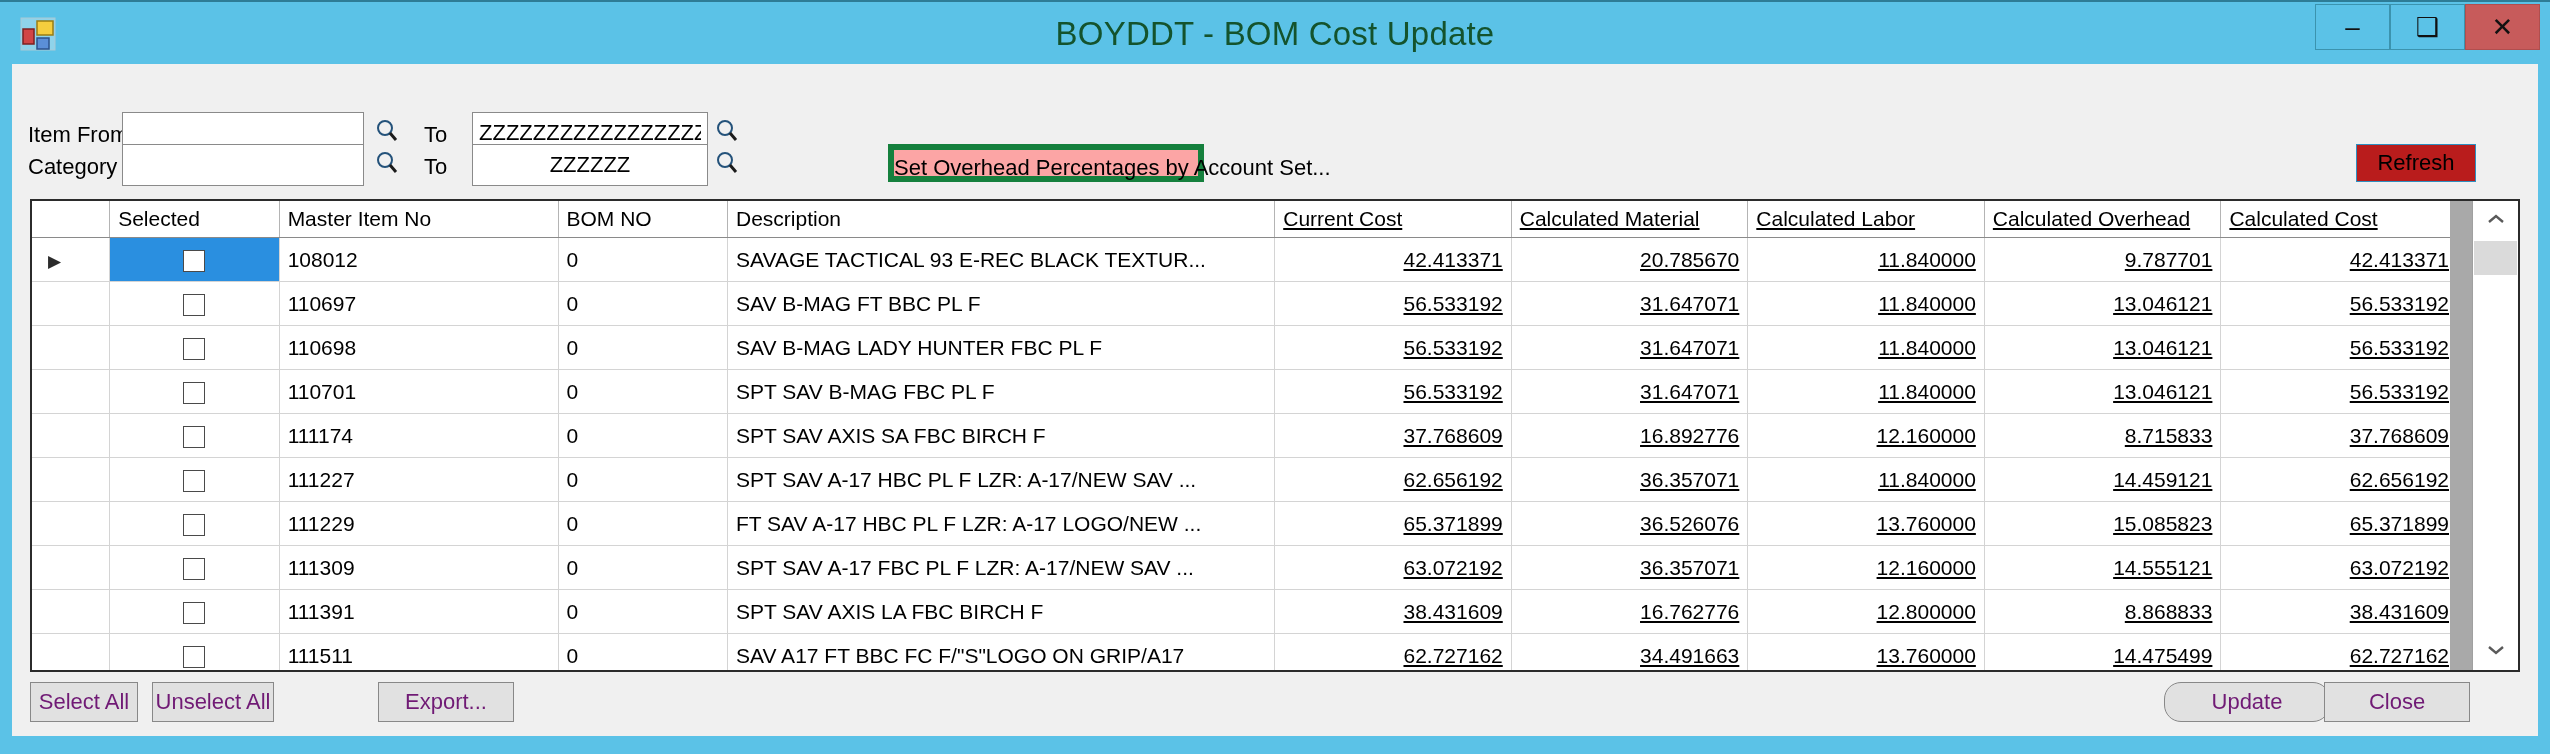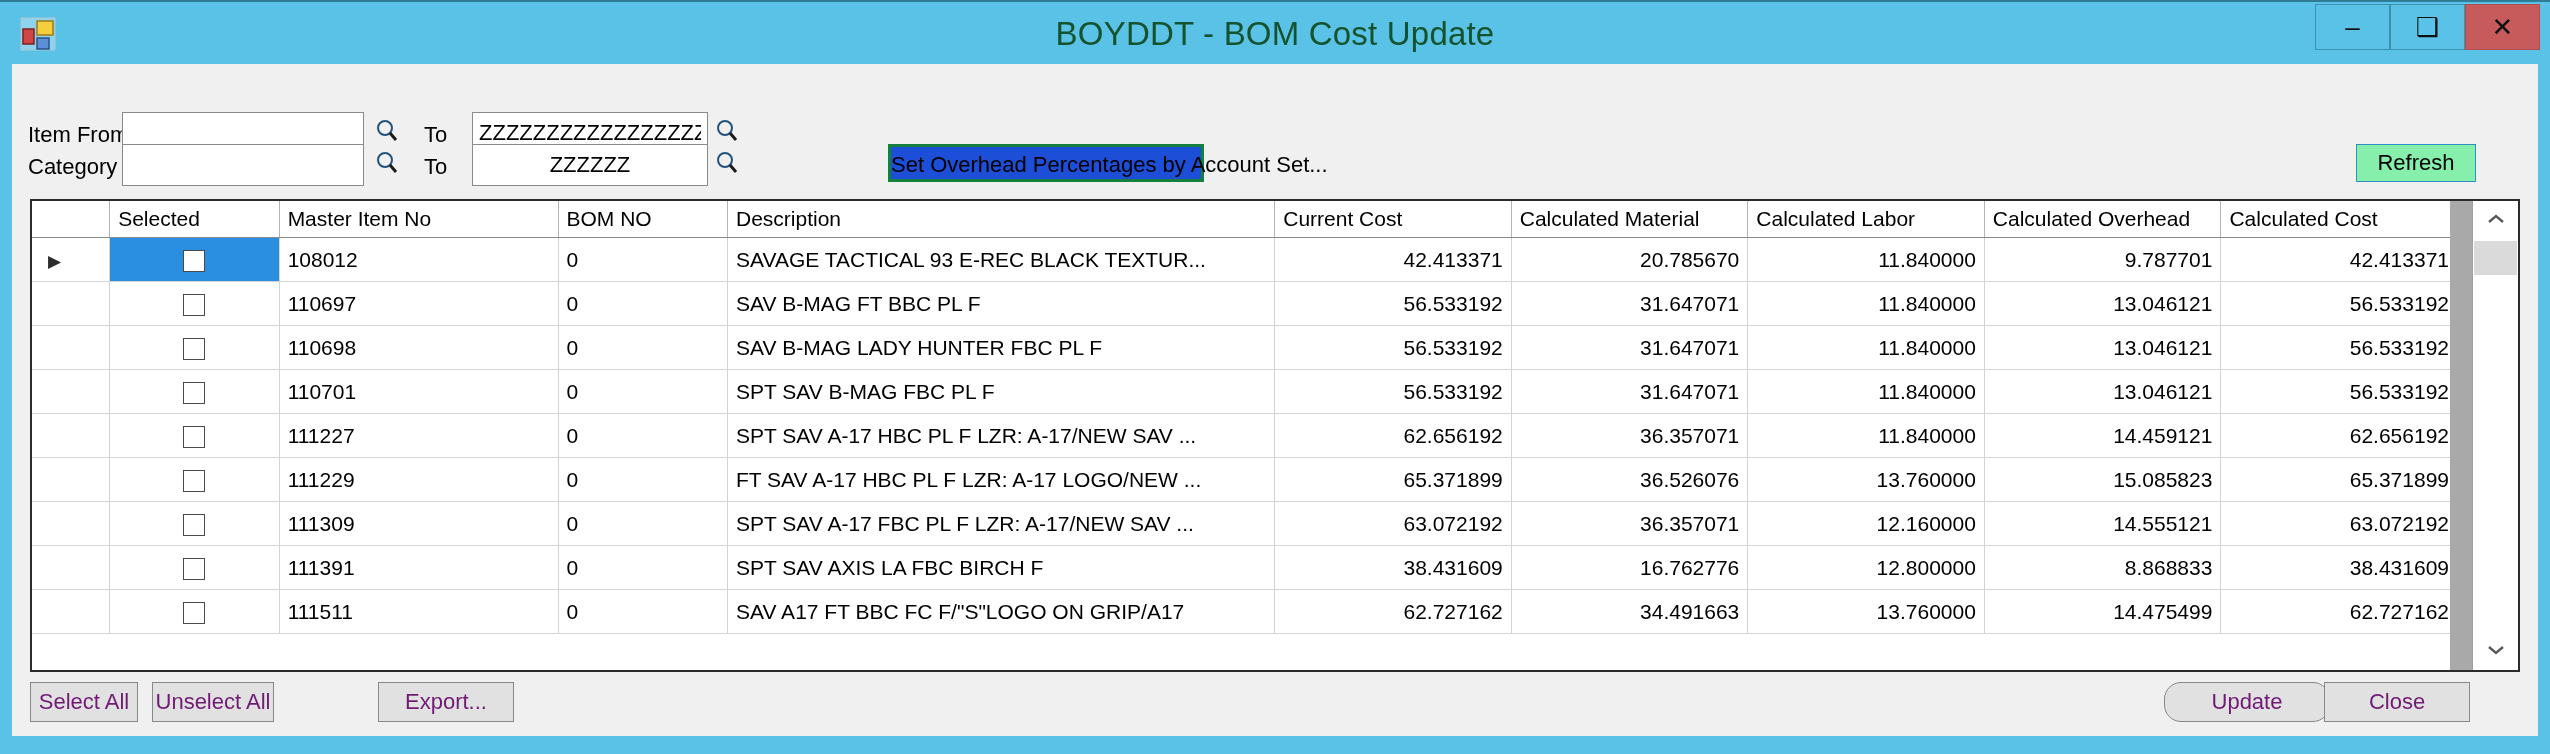--- a/index.html
+++ b/index.html
@@ -91,31 +91,31 @@
     line-height: 40px;
     outline: none;
   }
   .lens {
     position: absolute;
     width: 26px; height: 26px;
   }
   .pbtn {
     position: absolute;
     box-sizing: border-box;
-    background: #1d4ed8;
-    border: 3px solid #15803d;
+    background: #fca5a5;
+    border: 6px solid #15803d;
     font-family: "Liberation Sans", sans-serif;
     font-size: 22px;
     color: #000;
     text-align: center;
     cursor: default;
     white-space: nowrap;
   }
   .pbtn.accent {
-    background: #86efac;
+    background: #b91c1c;
     border: 1px solid #2e8fc0;
   }
 
   
   #grid-wrap {
     position: absolute;
     left: 18px; top: 128px;
     width: 2490px;
     height: 473px;
     box-sizing: border-box;
@@ -152,21 +152,21 @@
     overflow: hidden;
     background: #ffffff;
   }
   .col-ind { width: 44px; }
   .col-sel { width: 96px; }
   .col-item { width: 158px; }
   .col-bom { width: 96px; }
   .col-desc { width: 310px; }
   .col-num { width: 134px; }
   th.col-ind, td.col-ind { background: #FAFAFA; border-right: 1px solid #b4b4b4; }
-  th.num, td.num { text-align: right; }
+  th.num, td.num { text-align: right; text-decoration: underline; }
   td.sel-cell { text-align: center; padding: 0; }
   td.sel-cell.active { background: #2A8FE0; }
   .chk {
     display: inline-block;
     width: 22px; height: 22px;
     border: 1px solid #4a4a4a;
     background: #ffffff;
     box-sizing: border-box;
     vertical-align: middle;
   }
@@ -361,20 +361,32 @@
               <td>SPT SAV B-MAG FBC PL F</td>
               <td class="num">56.533192</td>
               <td class="num">31.647071</td>
               <td class="num">11.840000</td>
               <td class="num">13.046121</td>
               <td class="num">56.533192</td>
             </tr>
             <tr>
               <td class="col-ind"></td>
               <td class="sel-cell"><span class="chk"></span></td>
+              <td>111174</td>
+              <td>0</td>
+              <td>SPT SAV AXIS SA FBC BIRCH F</td>
+              <td class="num">37.768609</td>
+              <td class="num">16.892776</td>
+              <td class="num">12.160000</td>
+              <td class="num">8.715833</td>
+              <td class="num">37.768609</td>
+            </tr>
+            <tr>
+              <td class="col-ind"></td>
+              <td class="sel-cell"><span class="chk"></span></td>
               <td>111227</td>
               <td>0</td>
               <td>SPT SAV A-17 HBC PL F LZR: A-17/NEW SAV ...</td>
               <td class="num">62.656192</td>
               <td class="num">36.357071</td>
               <td class="num">11.840000</td>
               <td class="num">14.459121</td>
               <td class="num">62.656192</td>
             </tr>
             <tr>

